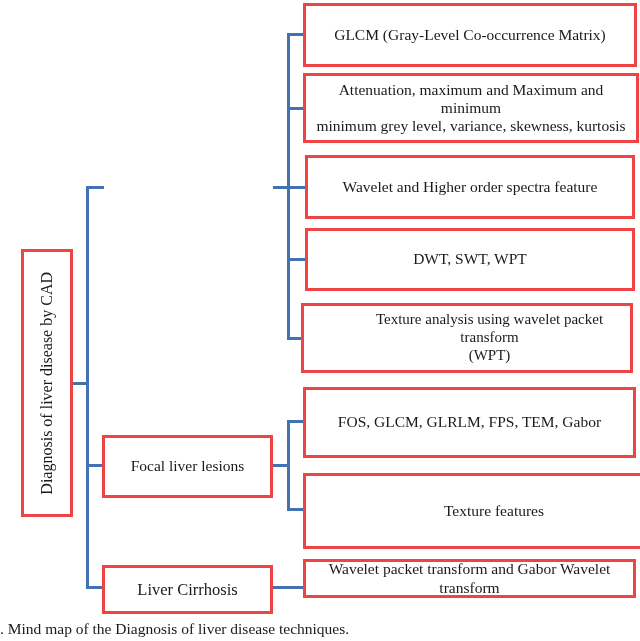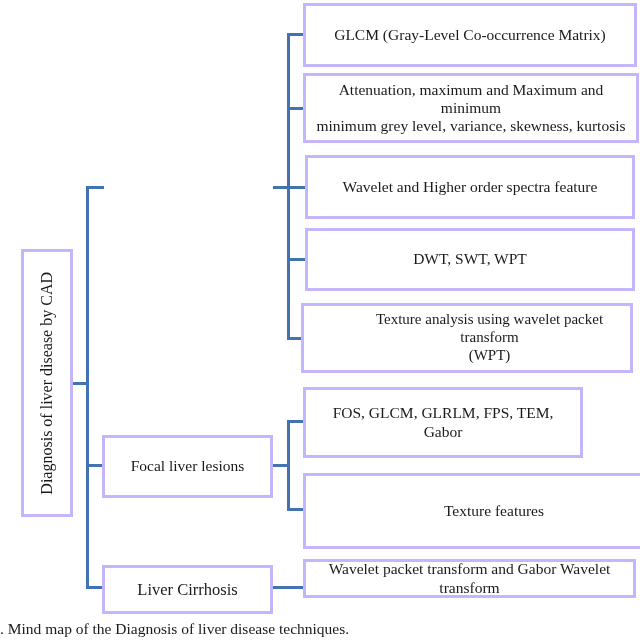--- a/index.html
+++ b/index.html
@@ -14,21 +14,21 @@
   #canvas {
     position: relative;
     width: 640px;
     height: 641px;
     background: #ffffff;
     overflow: hidden;
   }
   .node {
     position: absolute;
     box-sizing: border-box;
-    border: 3px solid #c4b5fd;
+    border: 3px solid #ef4444;
     background: #ffffff;
     display: flex;
     align-items: center;
     justify-content: center;
     text-align: center;
     line-height: 1.18;
     color: #1a1a1a;
   }
   .node .label {
     display: block;
@@ -53,21 +53,21 @@
   #branch-fatty   { left: 102px; top: 153px; width: 171px; height: 69px; font-size: 15.5px; }
   #branch-focal   { left: 102px; top: 435px; width: 171px; height: 63px; font-size: 15.5px; }
   #branch-cirrh   { left: 102px; top: 565px; width: 171px; height: 49px; font-size: 16.5px; }
 
   
   #leaf-0 { left: 303px; top: 3px;   width: 334px; height: 64px; font-size: 15.5px; }
   #leaf-1 { left: 303px; top: 73px;  width: 336px; height: 70px; font-size: 15.5px; }
   #leaf-2 { left: 305px; top: 155px; width: 330px; height: 64px; font-size: 15.5px; }
   #leaf-3 { left: 305px; top: 228px; width: 330px; height: 63px; font-size: 15.5px; justify-content: center; }
   #leaf-4 { left: 301px; top: 303px; width: 332px; height: 70px; font-size: 15px; padding-left: 45px; }
-  #leaf-5 { left: 303px; top: 387px; width: 280px; height: 71px; font-size: 15.5px; }
+  #leaf-5 { left: 303px; top: 387px; width: 333px; height: 71px; font-size: 15.5px; }
   #leaf-6 { left: 303px; top: 473px; width: 382px; height: 76px; font-size: 15.5px; }
   #leaf-7 { left: 303px; top: 559px; width: 333px; height: 39px; font-size: 15.5px; }
 
   
   .conn {
     position: absolute;
     background: #4273B0;
   }
   .conn.h { height: 3px; }
   .conn.v { width: 3px; }

